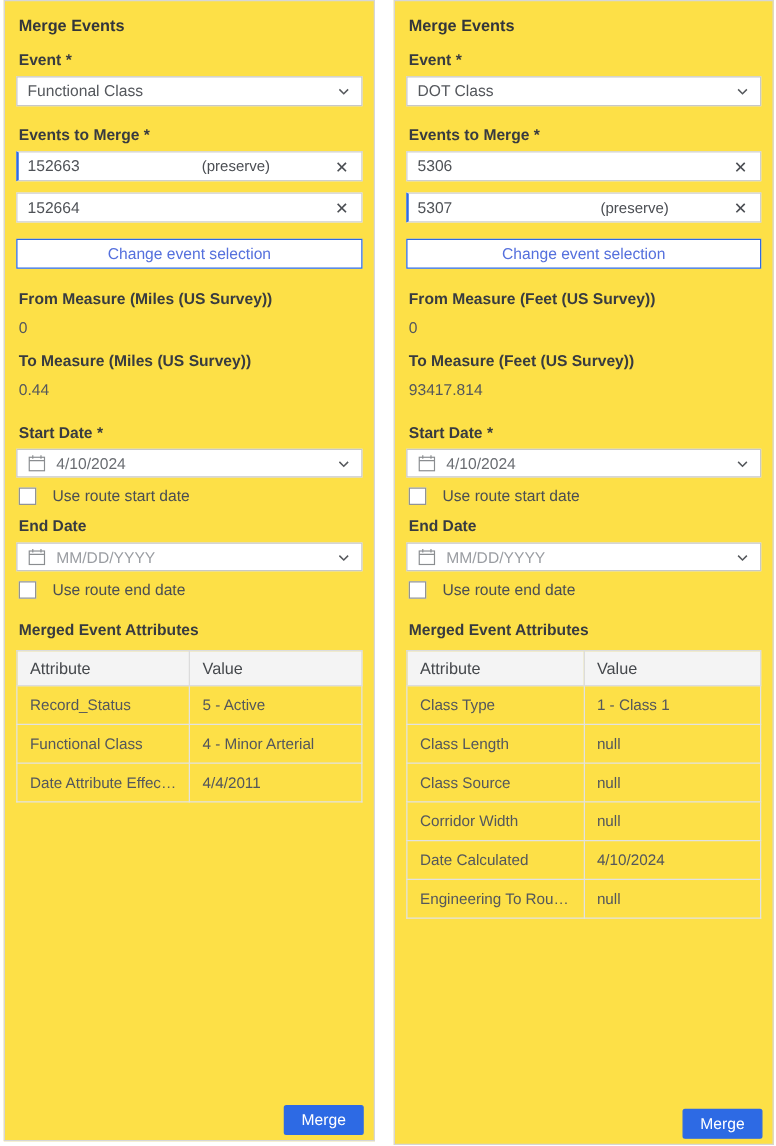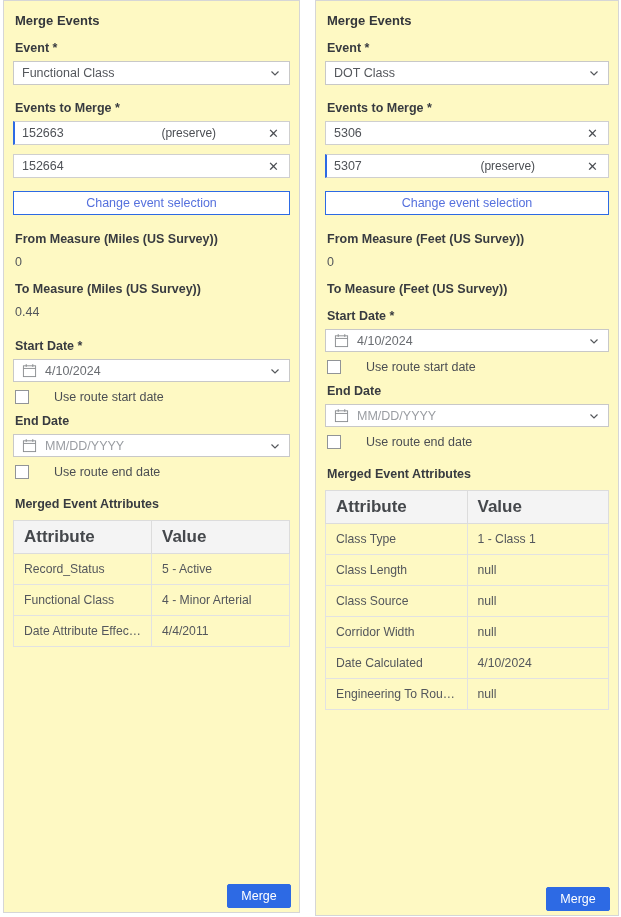--- a/index.html
+++ b/index.html
@@ -6,21 +6,21 @@
   html, body {
     width: 621px; height: 917px;
     background: #ffffff;
     font-family: "Liberation Sans", sans-serif;
     overflow: hidden;
     position: relative;
   }
   .panel {
     position: absolute;
     top: 0;
-    background: #fef9c3;
+    background: #fde047;
     border: 1px solid #d6d6d6;
     padding: 12px 9px 0 9px;
     display: flex;
     flex-direction: column;
   }
   .panel-left  { left: 3px;   width: 297px; height: 913px; }
   .panel-right { left: 315px; width: 304px; height: 916px; }
 
   .panel-title {
     font-size: 13px; font-weight: 700; color: #33363b;
@@ -73,42 +73,42 @@
     display: flex; align-items: center;
     padding: 0 8px; gap: 8px;
     font-size: 12.5px; color: #6a6d72;
     margin-bottom: 7px;
     cursor: pointer;
   }
   .date-box .grow { flex: 1 1 auto; }
   .date-box.placeholder { color: #9a9da2; }
 
   .checkbox-row {
-    display: flex; align-items: center; gap: 25px;
+    display: flex; align-items: center; gap: 13px;
     margin-left: 2px; margin-bottom: 10px; margin-top: 1px;
   }
   .checkbox {
     width: 14px; height: 14px; border: 1px solid #919497; background: #fff;
     flex: 0 0 auto; cursor: pointer;
   }
   .checkbox-label { font-size: 12.5px; color: #4b4e53; }
 
   .section-gap { margin-top: 7px; }
   .attrs-title {
     font-size: 12.5px; font-weight: 700; color: #383b40;
     margin-left: 2px; margin-top: 8px; margin-bottom: 9px;
   }
   table.attr-table {
     border-collapse: collapse; width: 100%;
     border: 1px solid #dcdcdc;
     table-layout: fixed;
   }
   table.attr-table th {
     background: #f4f4f4; text-align: left;
-    font-size: 17px; font-weight: 700; color: #45484c;
+    font-size: 13px; font-weight: 400; color: #45484c;
     padding: 6px 10px; border: 1px solid #dcdcdc;
     width: 50%;
   }
   table.attr-table td {
     font-size: 12.2px; color: #54575c;
     padding: 8px 10px; border: 1px solid #e2e2e2;
     white-space: nowrap; overflow: hidden; text-overflow: ellipsis;
   }
   .merge-btn {
     position: absolute; right: 8px; bottom: 4px;
@@ -252,20 +252,21 @@
     <span class="preserve-tag">(preserve)</span>
     <span class="x-icon">✕</span>
   </div>
 
   <div class="change-btn">Change event selection</div>
 
   <div class="field-label">From Measure (Feet (US Survey))</div>
   <div class="static-value">0</div>
 
   <div class="field-label">To Measure (Feet (US Survey))</div>
+  <div class="static-value">93417.814</div>
 
   <div class="field-label section-gap">Start Date *</div>
   <div class="date-box">
     <span>
       <svg width="15" height="15" viewBox="0 0 16 16">
           <rect x="1.5" y="3" width="13" height="11.5" fill="none" stroke="#8a8d90"></rect>
           <line x1="4.5" y1="1.2" x2="4.5" y2="4.2" stroke="#8a8d90"></line>
           <line x1="11.5" y1="1.2" x2="11.5" y2="4.2" stroke="#8a8d90"></line>
           <line x1="1.5" y1="5.8" x2="14.5" y2="5.8" stroke="#8a8d90"></line>
         </svg>

